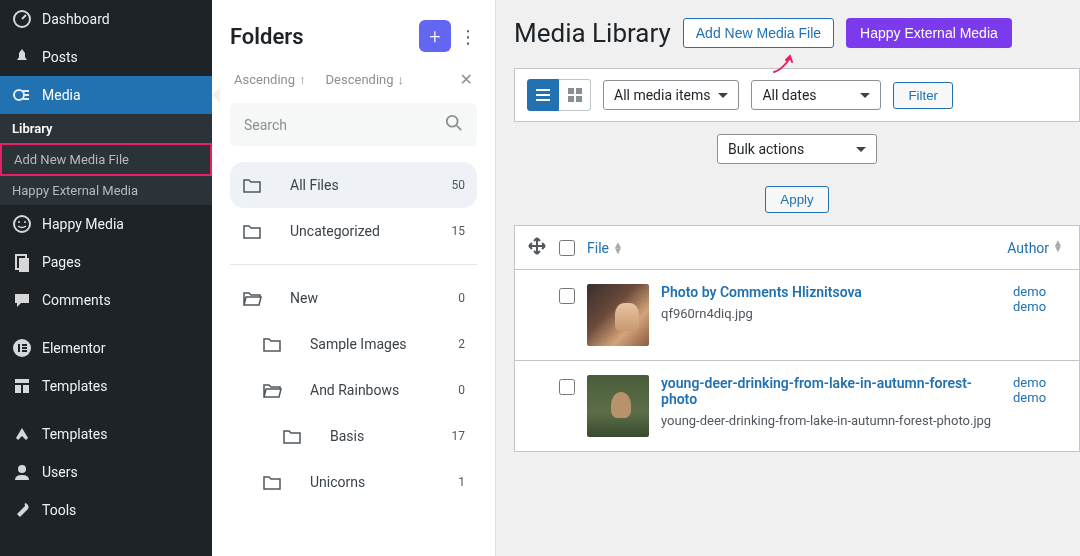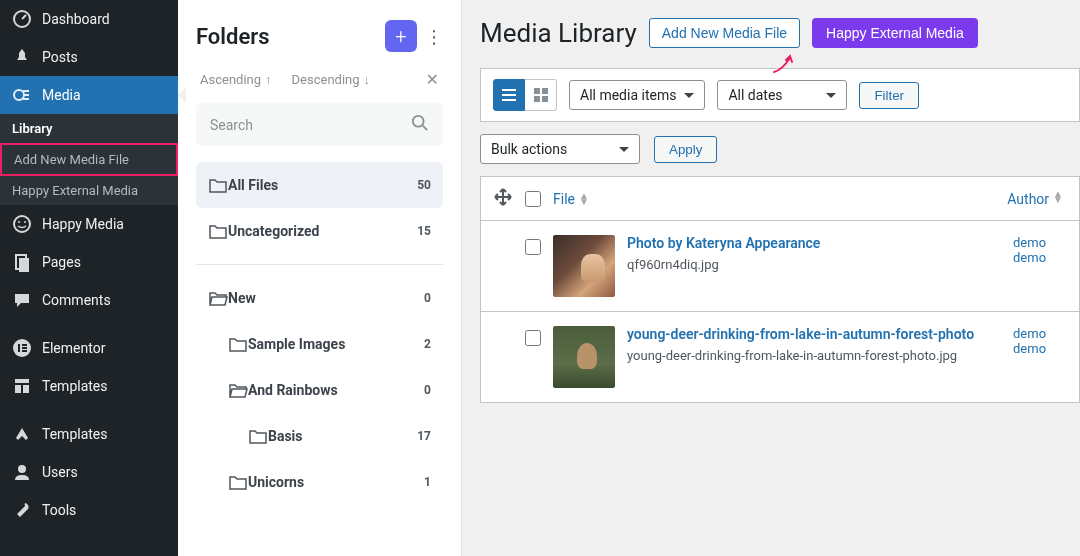--- a/index.html
+++ b/index.html
@@ -1,19 +1,19 @@
 <!DOCTYPE html>
 <html><head>
   <meta charset="utf-8">
   <style>
     * { box-sizing: border-box; margin: 0; padding: 0; }
     body { font-family: -apple-system, BlinkMacSystemFont, "Segoe UI", Roboto, sans-serif; font-size: 14px; color: #1d2327; background: #f0f0f1; width: 1080px; height: 556px; overflow: hidden; display: flex; }
     
     
-    .admin-sidebar { width: 178px; background: #1d2327; color: #f0f0f1; flex-shrink: 0; }
+    .admin-sidebar { width: 212px; background: #1d2327; color: #f0f0f1; flex-shrink: 0; }
     .menu-item { display: flex; align-items: center; padding: 9px 12px; color: #f0f0f1; cursor: pointer; font-size: 14px; gap: 10px; }
     .menu-item.active { background: #2271b1; color: #fff; position: relative; }
     .menu-item.active::after { content: ''; position: absolute; right: -8px; top: 50%; transform: translateY(-50%); border: 8px solid transparent; border-right-color: #f0f0f1; }
     .menu-icon { width: 20px; height: 20px; display: flex; align-items: center; justify-content: center; flex-shrink: 0; opacity: 0.88; }
     .submenu { background: #2c3338; padding: 0 0; }
     .submenu-item { padding: 7px 12px; color: #b4b9be; cursor: pointer; font-size: 13px; }
     .submenu-item.active { color: #fff; font-weight: 600; }
     .submenu-item.highlighted { border: 2px solid #e91e63; }
     .separator { height: 10px; }
     
@@ -22,21 +22,21 @@
     .folders-header { display: flex; align-items: center; justify-content: space-between; margin-bottom: 12px; }
     .folders-title { font-size: 22px; font-weight: 600; }
     .folders-actions { display: flex; align-items: center; gap: 8px; }
     .add-folder-btn { width: 32px; height: 32px; background: #6366f1; border-radius: 6px; display: flex; align-items: center; justify-content: center; cursor: pointer; color: #fff; font-size: 20px; font-weight: 300; }
     .more-icon { cursor: pointer; color: #50575e; font-size: 18px; }
     .sort-row { display: flex; align-items: center; gap: 20px; padding: 6px 4px 14px; position: relative; }
     .sort-option { color: #8c8f94; font-size: 13px; cursor: pointer; display: flex; align-items: center; gap: 4px; }
     .close-x { margin-left: auto; color: #8c8f94; cursor: pointer; font-size: 16px; }
     .search-box { background: #f6f7f7; border-radius: 6px; padding: 11px 14px; display: flex; align-items: center; justify-content: space-between; margin-bottom: 16px; color: #8c8f94; cursor: text; }
     .search-input-fake { color: #8c8f94; font-size: 14px; }
-    .folder-row { display: flex; align-items: center; padding: 13px 12px; cursor: pointer; border-radius: 6px; gap: 0; font-weight: bold; }
+    .folder-row { display: flex; align-items: center; padding: 13px 12px; cursor: pointer; border-radius: 14px; gap: 28px; }
     .folder-row.selected { background: #eef1f5; }
     .folder-icon { width: 20px; height: 20px; flex-shrink: 0; }
     .folder-name { flex: 1; color: #3c434a; }
     .folder-count { color: #50575e; font-size: 12px; }
     .folder-divider { height: 1px; background: #e5e5e5; margin: 10px 0; }
     .indent-1 { padding-left: 32px; }
     .indent-2 { padding-left: 52px; }
     
     
     .main-content { flex: 1; padding: 18px 0 0 18px; overflow: hidden; }
@@ -51,21 +51,21 @@
     .view-toggles { display: flex; }
     .view-toggle { width: 32px; height: 32px; display: flex; align-items: center; justify-content: center; border: 1px solid #c3c4c7; cursor: pointer; }
     .view-toggle.active { background: #2271b1; color: #fff; border-color: #2271b1; }
     .view-toggle:not(.active) { color: #868e96; }
     .view-toggle:first-child { border-radius: 3px 0 0 3px; }
     .view-toggle:last-child { border-radius: 0 3px 3px 0; border-left: none; }
     .select-box { padding: 6px 28px 6px 10px; border: 1px solid #8c8f94; border-radius: 3px; background: #fff; cursor: pointer; position: relative; font-size: 14px; min-width: 130px; }
     .select-box::after { content: ''; position: absolute; right: 10px; top: 50%; transform: translateY(-50%); border: 5px solid transparent; border-top-color: #3c434a; margin-top: 3px; }
     .filter-btn { padding: 5px 14px; border: 1px solid #2271b1; color: #2271b1; background: #f6f7f7; border-radius: 3px; cursor: pointer; }
     
-    .table-bar { display: flex; align-items: center; gap: 14px; padding: 12px 0; }
+    .table-bar { display: flex; align-items: center; gap: 22px; padding: 12px 0; flex-direction: column; }
     
     .table-header { display: flex; align-items: center; padding: 10px 12px; border: 1px solid #c3c4c7; background: #fff; gap: 12px; }
     .move-handle { cursor: move; }
     .col-file { flex: 1; color: #2271b1; cursor: pointer; display: flex; align-items: center; gap: 4px; }
     .col-author { color: #2271b1; cursor: pointer; display: flex; align-items: flex-start; gap: 4px; margin-right: 4px;}
     .sort-arrows { font-size: 10px; color: #a7aaad; line-height: 6px; }
     
     .media-row { display: flex; padding: 14px 12px; border: 1px solid #c3c4c7; border-top: none; background: #fff; gap: 12px; }
     .move-spacer { width: 20px; }
     .row-cb { margin-top: 4px; }
@@ -330,21 +330,21 @@
         <span>Author</span> 
         <span class="sort-arrows">▲<br>▼</span>
       </span>
   </div>
 
   <div class="media-row">
     <span class="move-spacer"></span>
     <input type="checkbox" class="row-cb" style="">
     <div class="thumb thumb-1"></div>
     <div class="media-info">
-      <div class="media-title">Photo by Kateryna Appearance</div>
+      <div class="media-title">Photo by Comments Hliznitsova</div>
       <div class="media-filename">qf960rn4diq.jpg</div>
     </div>
     <div class="author-col">
       <div class="author-link">demo</div>
       <div class="author-link">demo</div>
     </div>
   </div>
 
   <div class="media-row">
     <span class="move-spacer"></span>

